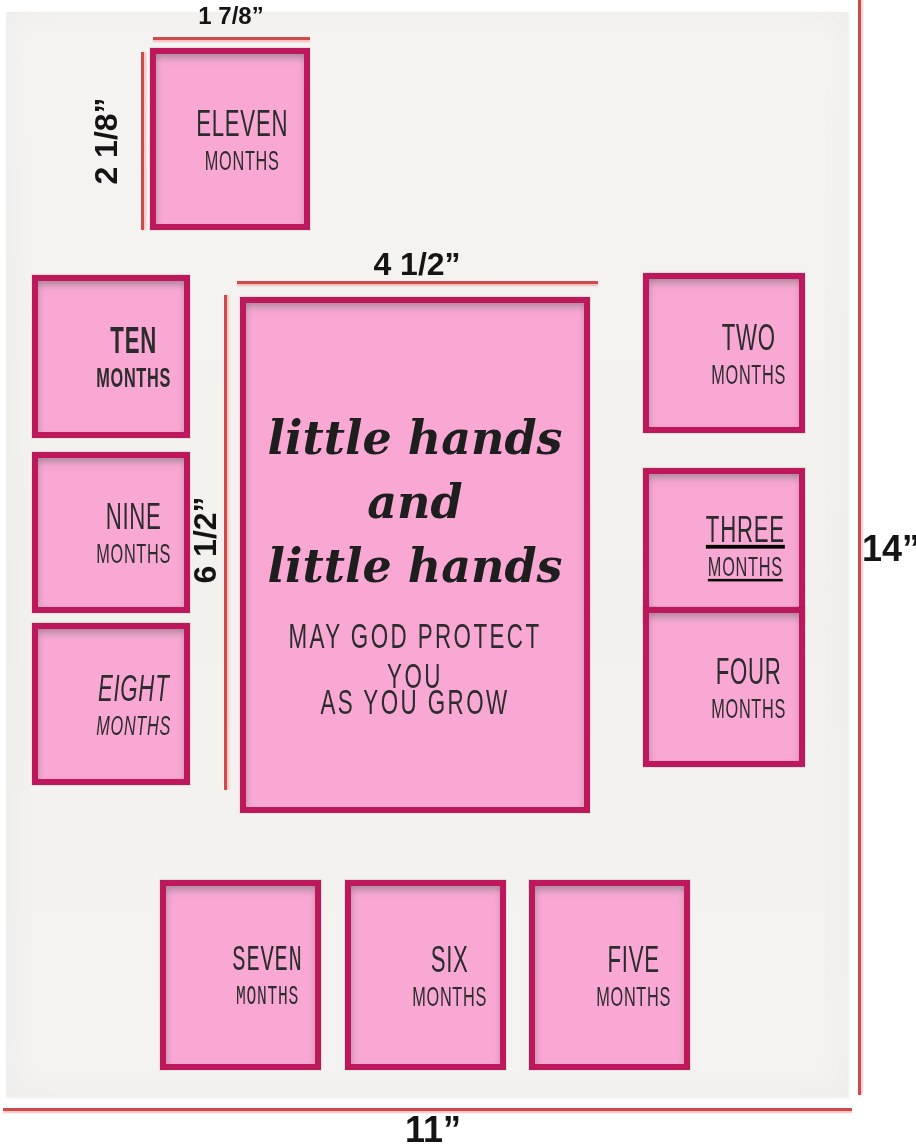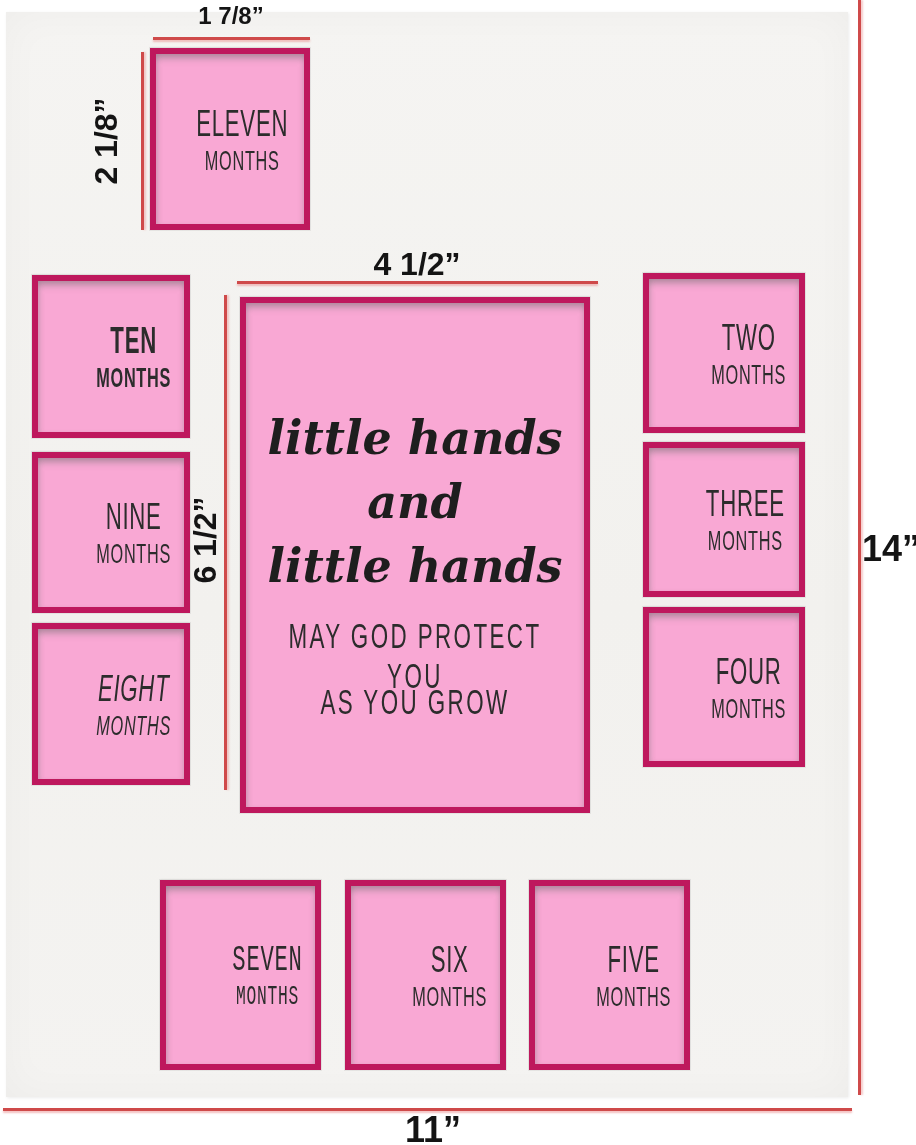--- a/index.html
+++ b/index.html
@@ -26,21 +26,21 @@
       inset -3px 0 4px -2px rgba(120,120,120,0.10);
     display:flex; align-items:center; justify-content:flex-end;
   }
   .op-eleven { left:150px; top:48px;  width:160px; height:182px; }
   .op-birth  { left:337px; top:48px;  width:160px; height:182px; }
   .op-one    { left:520px; top:48px;  width:162px; height:182px; }
   .op-ten    { left:32px;  top:275px; width:158px; height:163px;font-weight:bold; }
   .op-nine   { left:32px;  top:452px; width:158px; height:161px; }
   .op-eight  { left:32px;  top:623px; width:158px; height:162px;font-style:italic; }
   .op-two    { left:643px; top:273px; width:162px; height:160px; }
-  .op-three  { left:643px; top:442px; width:162px; height:155px; }
+  .op-three  { left:643px; top:468px; width:162px; height:155px;text-decoration:underline; }
   .op-four   { left:643px; top:607px; width:162px; height:160px; }
   .op-seven  { left:160px; top:880px; width:161px; height:190px;font-family:Liberation Mono, monospace; }
   .op-six    { left:345px; top:880px; width:161px; height:190px; }
   .op-five   { left:529px; top:880px; width:161px; height:190px; }
   .op-center { left:240px; top:297px; width:350px; height:516px; display:block; }
 
   
   .m-label { text-align:center; color:#2c2c2c; transform:scale(0.74,1.26); }
   .m-label .l1 { font-size:30px; letter-spacing:1px; line-height:34px; }
   .m-label .l2 { font-size:22px; letter-spacing:1px; line-height:24px; margin-top:1px; }

